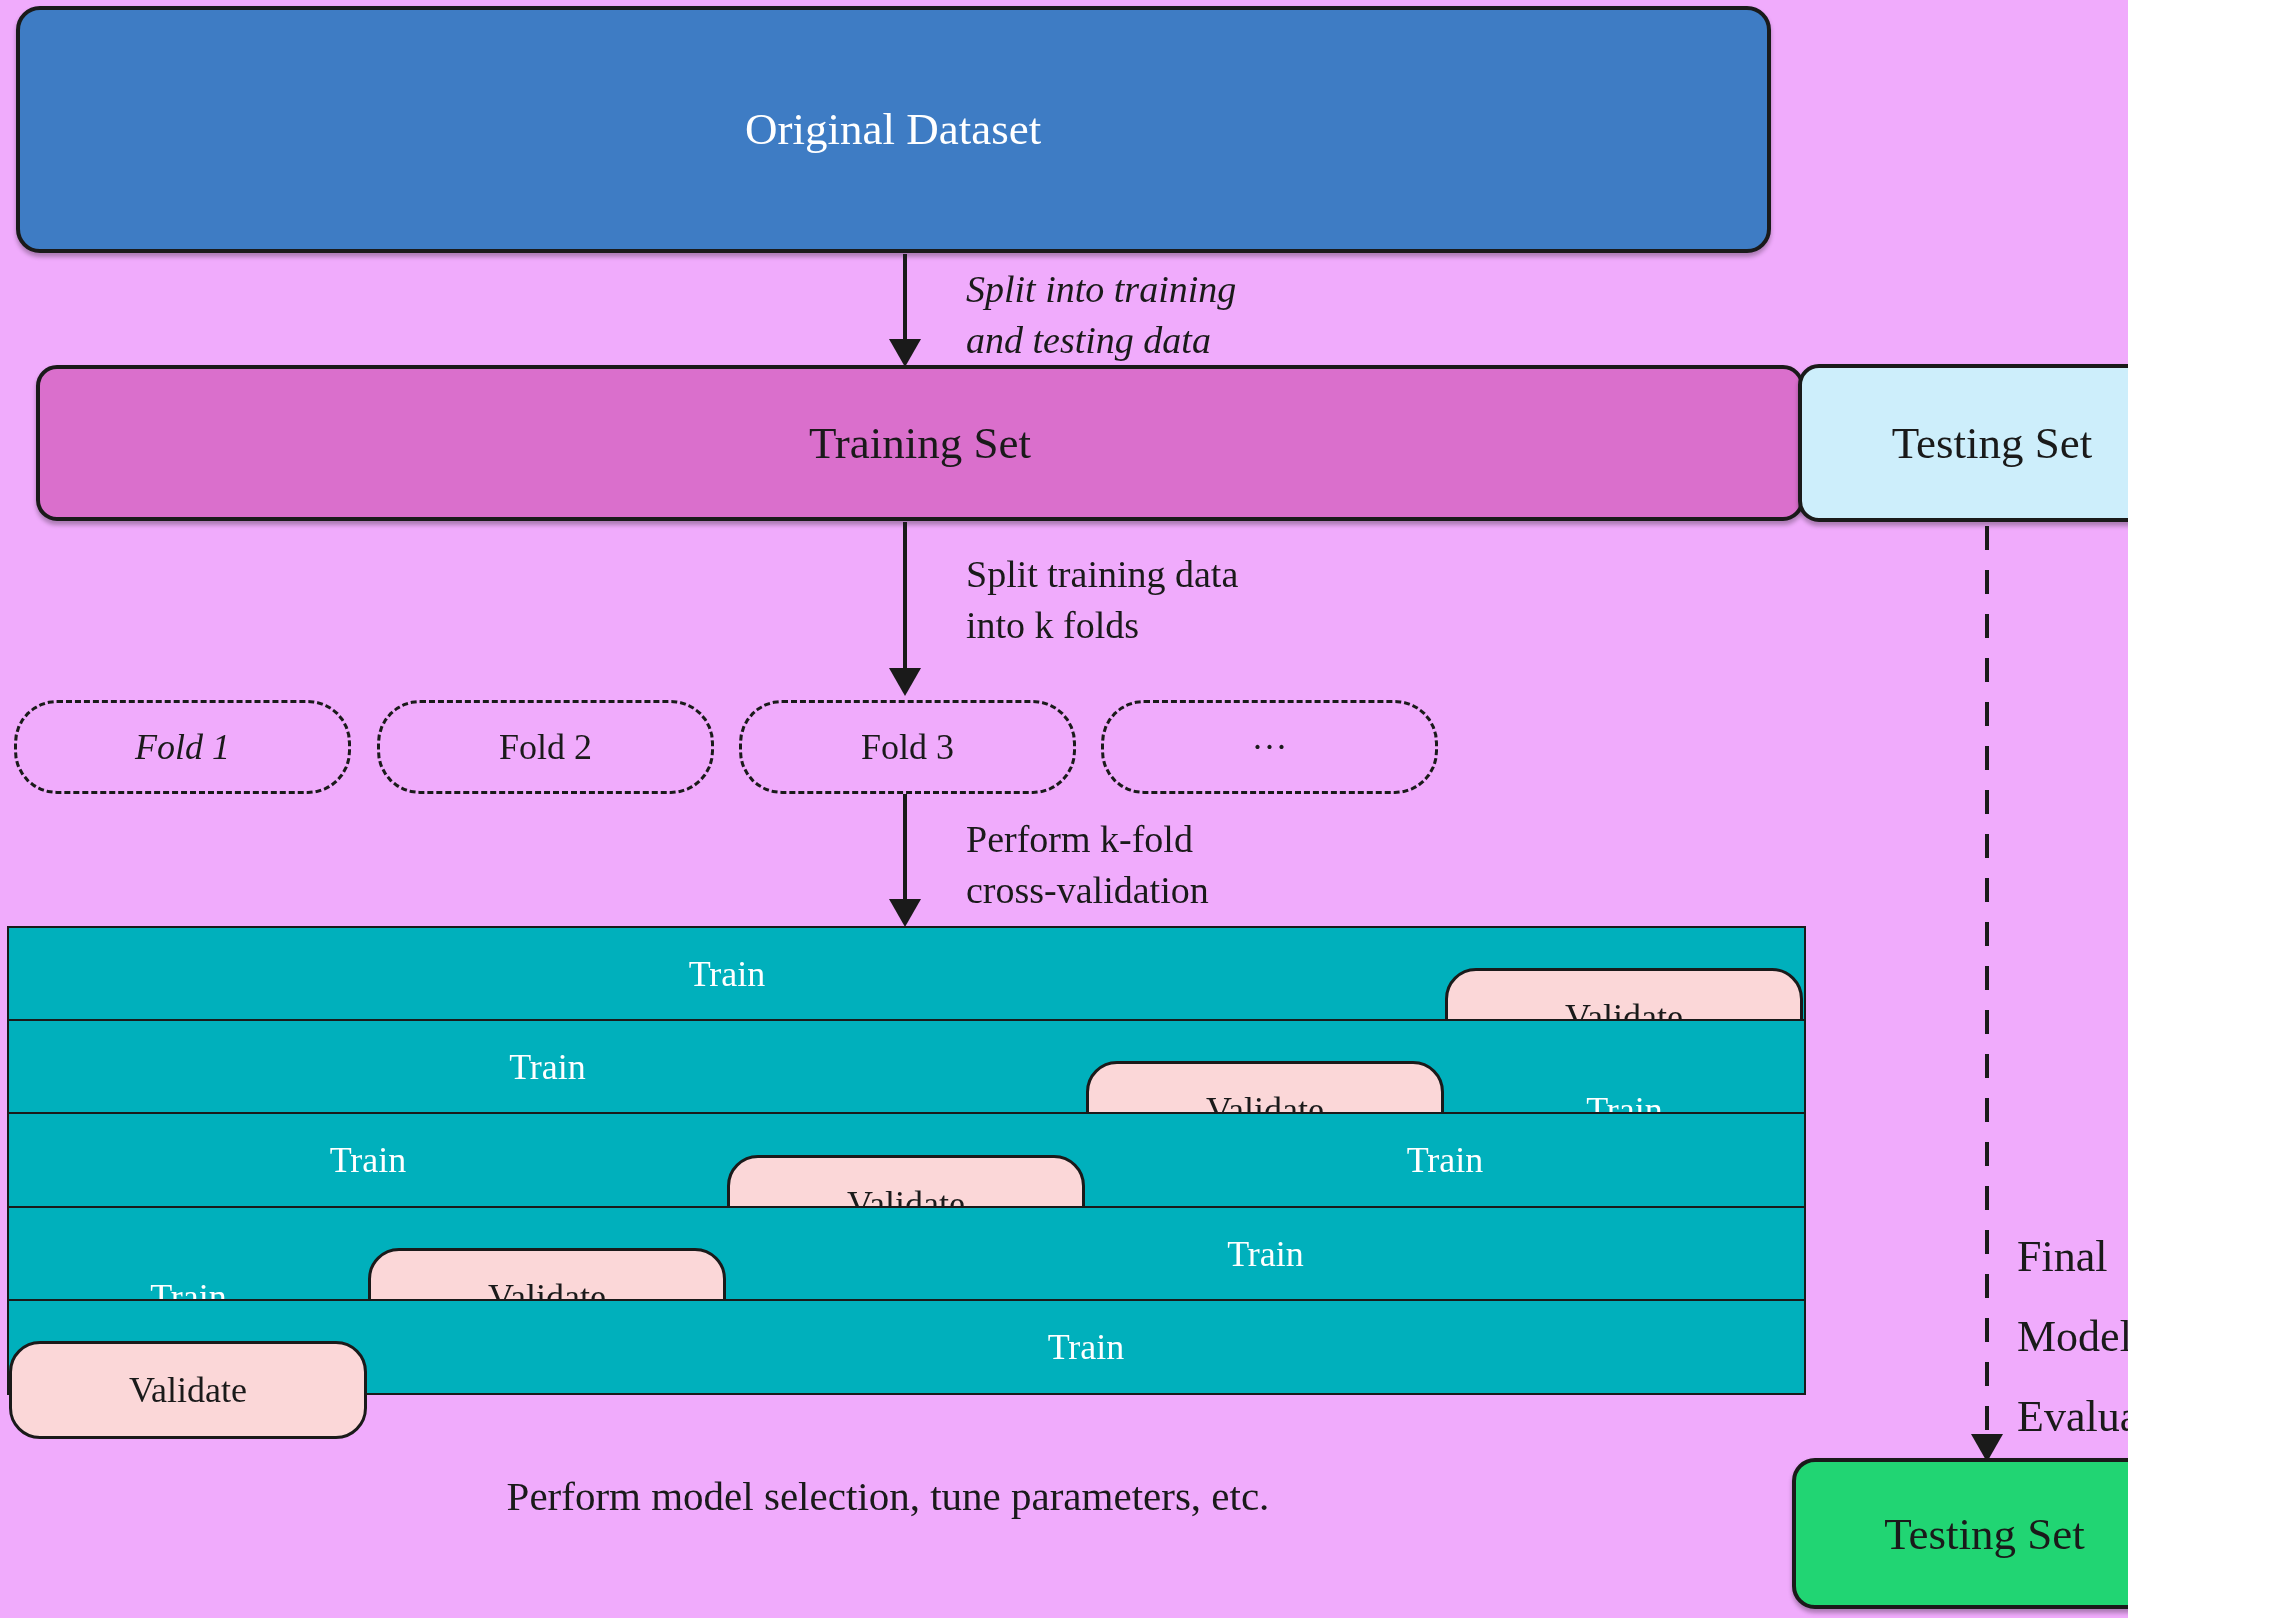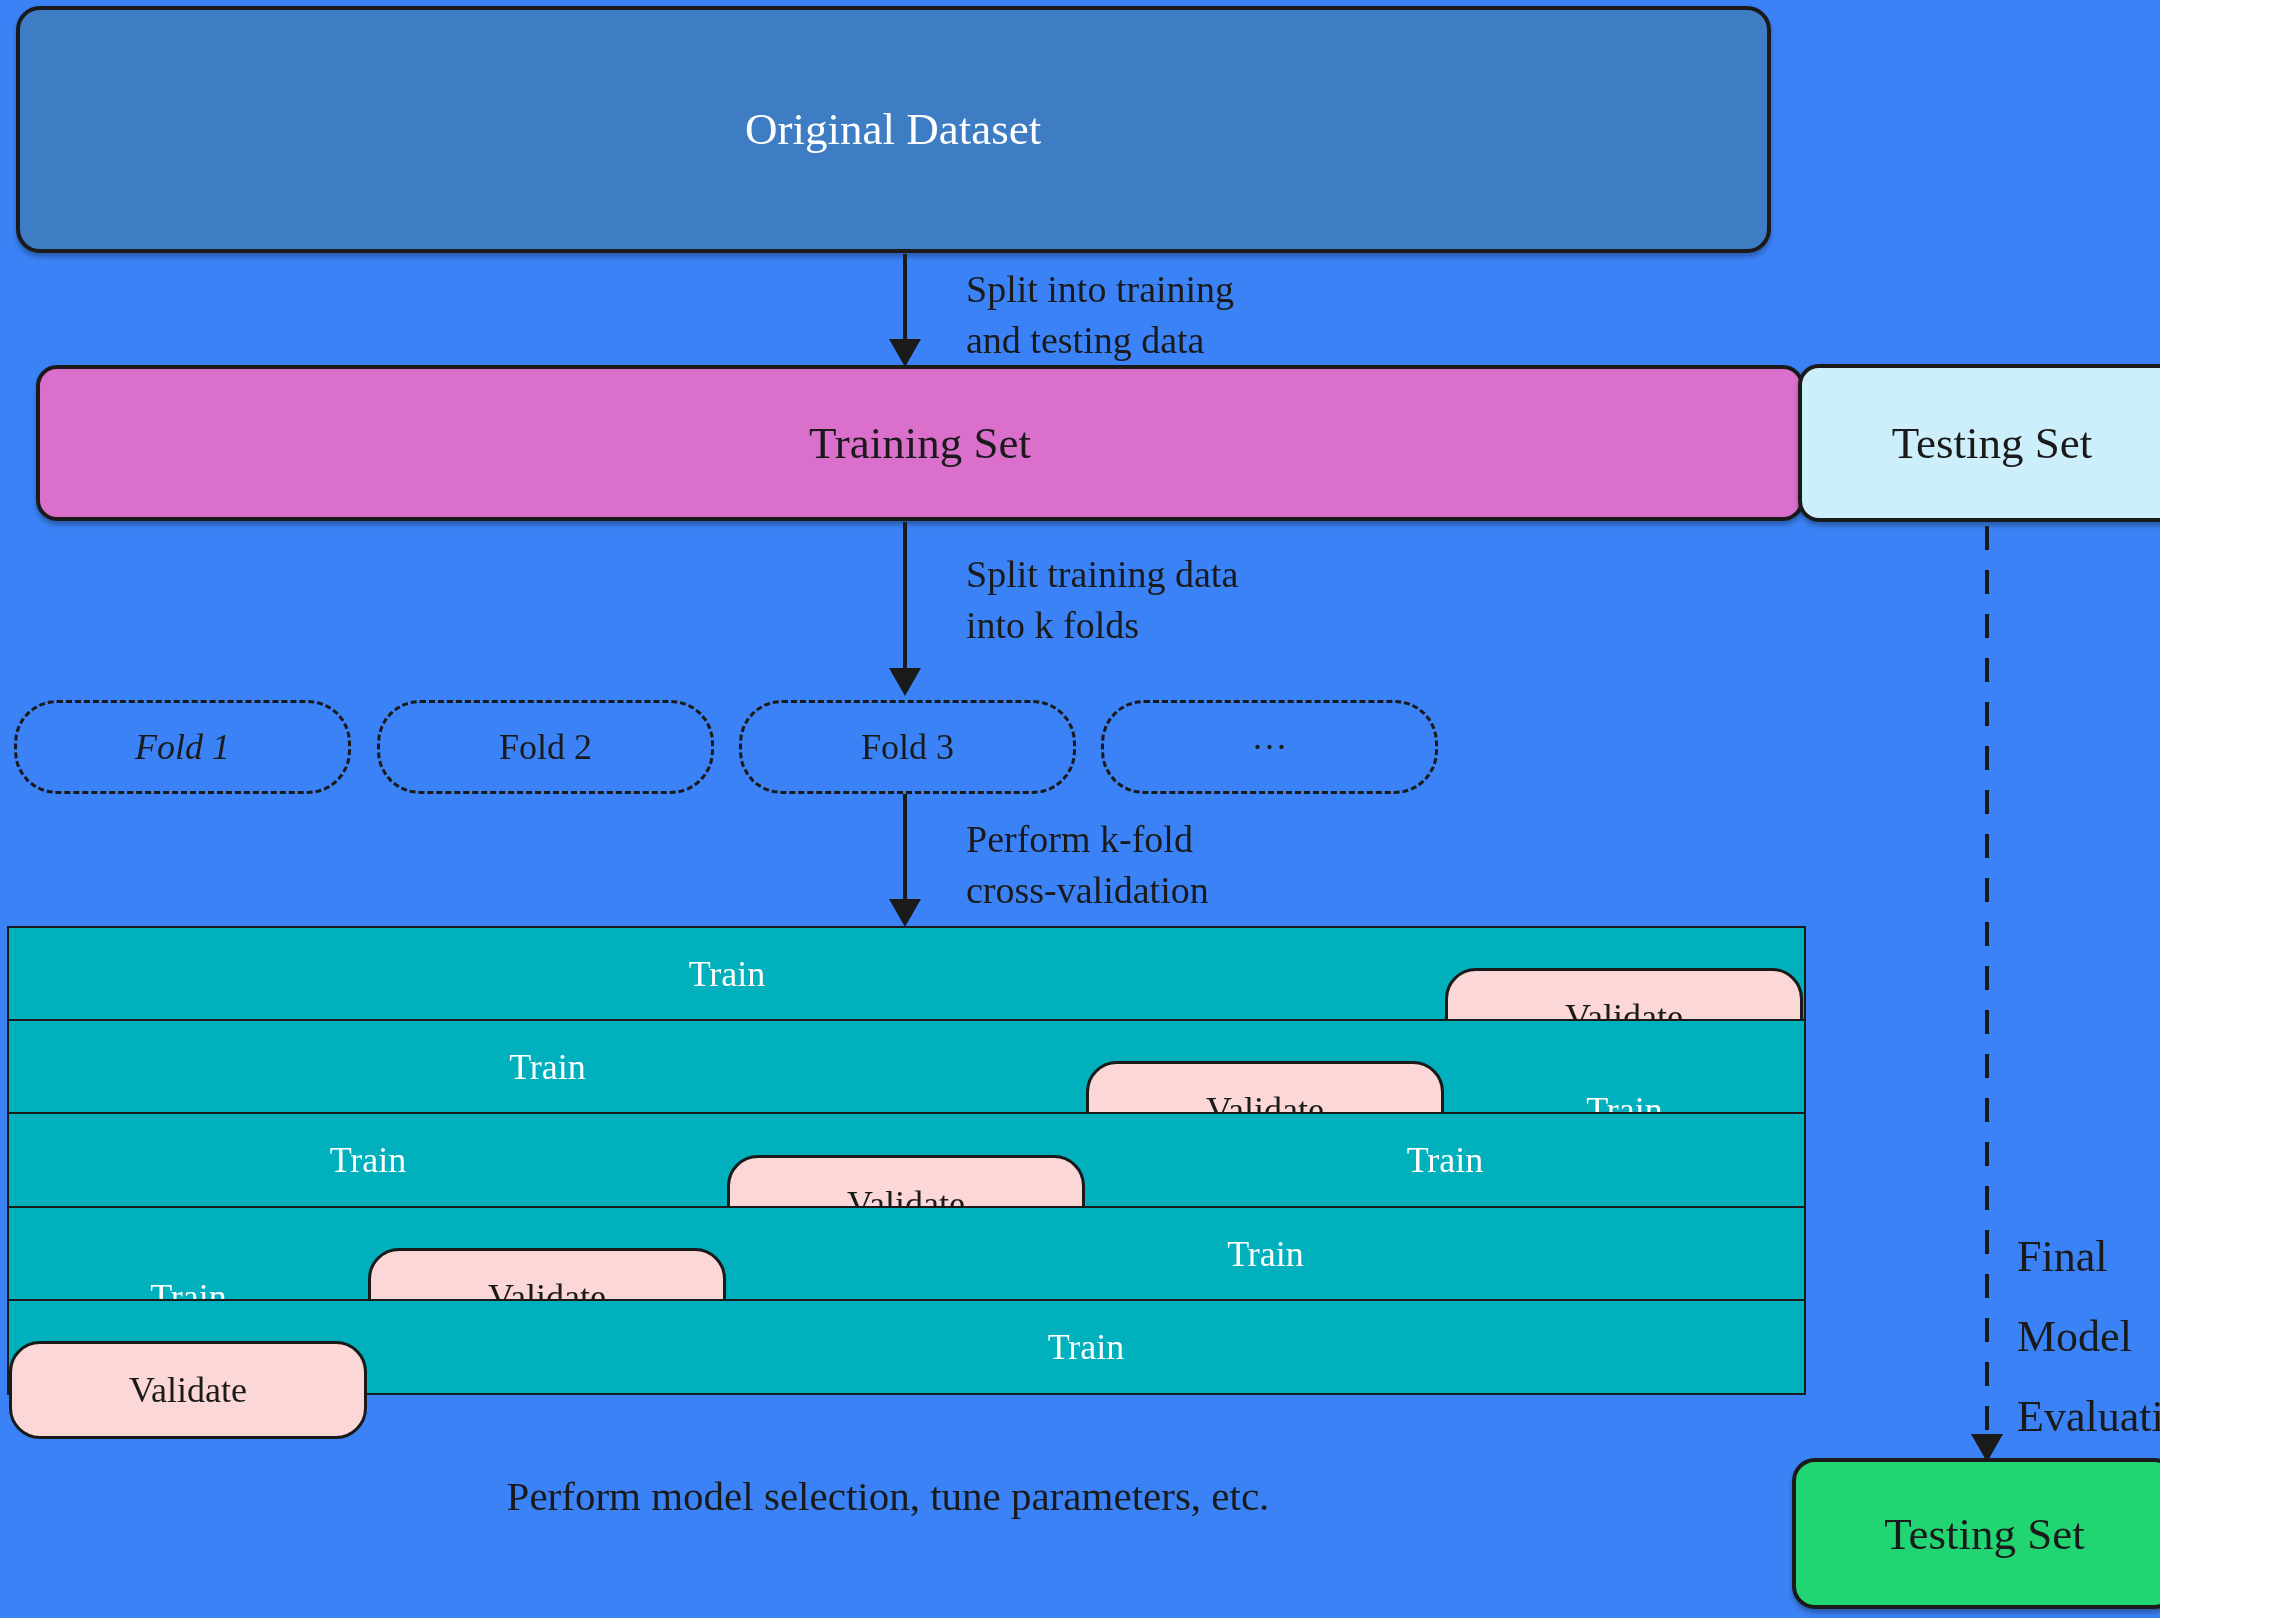--- a/index.html
+++ b/index.html
@@ -1,23 +1,22 @@
 <!DOCTYPE html>
 <html style="--blue: #3e7cc4; --magenta: #da6fcc; --lightcyan: #cdeefb; --teal: #00b0bc; --pink: #fbd7d8; --green: #21d573; --ink: #1a1a1a;font-size:11.4px"><head>
 <meta charset="utf-8">
 <style>
   html,body{margin:0;padding:0;background:#fff;}
   .canvas{
     position:relative;
     width:2128px;height:1619px;
-    background:#3b82f6;
+    background:#f0abfc;
     font-family:"Liberation Serif", serif;
     color:var(--ink);
     overflow:hidden;
-    padding-left:32px;
   }
   .box{
     position:absolute;
     display:flex;align-items:center;justify-content:center;
     border:4.3px solid var(--ink);
     box-shadow:0 3.6px 4.3px rgba(0,0,0,.28);
     box-sizing:border-box;
   }
   .box span{display:block;}
   .box-original{
@@ -48,21 +47,21 @@
   .ahead{
     position:absolute;left:50%;transform:translateX(-50%);
     width:0;height:0;top:100%;
     border-left:16.3px solid transparent;
     border-right:16.3px solid transparent;
     border-top:28px solid var(--ink);
   }
   
   .ann{position:absolute;font-size:38px;line-height:51px;}
   .ann span{display:block;}
-  .ann1{left:966px;top:264px;}
+  .ann1{left:966px;top:264px;font-style:italic;}
   .ann2{left:966px;top:549px;}
   .ann3{left:966px;top:814px;}
   
   .fold{
     position:absolute;top:700px;height:94px;width:337px;
     border:3.6px dashed var(--ink);border-radius:43px;
     display:flex;align-items:center;justify-content:center;
     font-size:36px;box-sizing:border-box;
   }
   .fold1{left:14px;font-style:italic;}  .fold2{left:377px;}  .fold3{left:739px;}

